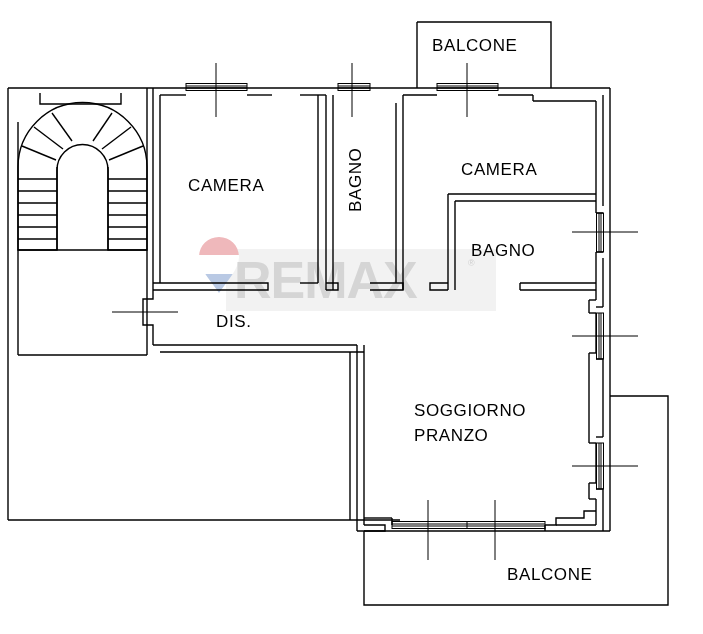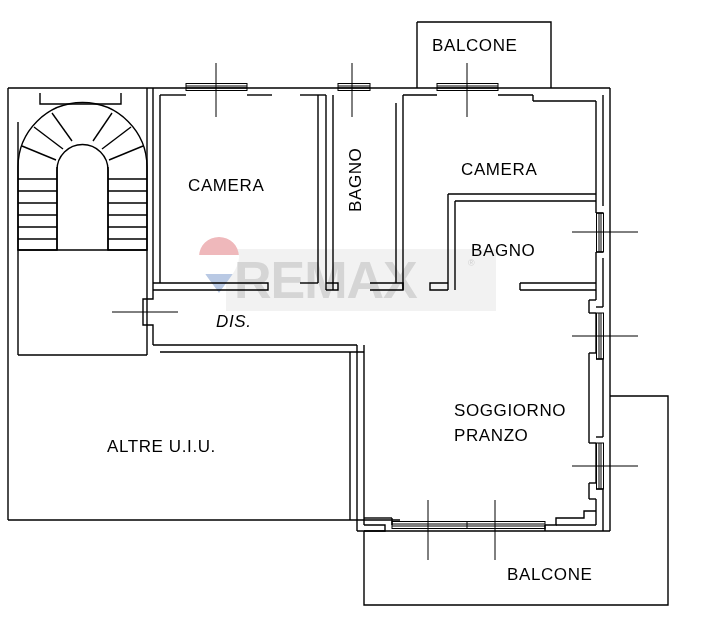--- a/index.html
+++ b/index.html
@@ -30,21 +30,20 @@
     font-family: "Liberation Sans", sans-serif;
     font-size: 17px;
     letter-spacing: 0.6px;
     color: #000000;
     white-space: nowrap;
     line-height: 20px;
     user-select: none;
   }
   .room-label.two-line {
     line-height: 25px;
-    margin-left: 40px;
   }
   .label-vertical {
     transform-origin: 0 0;
     transform: rotate(-90deg);
   }
   
   #watermark {
     position: absolute;
     left: 196px;
     top: 236px;
@@ -336,24 +335,23 @@
   <div class="room-label" style="left:432px; top:36px;">BALCONE</div>
 
   <div class="room-label" style="left:188px; top:176px;">CAMERA</div>
 
   <div class="room-label label-vertical" style="left:346px; top:212px;">BAGNO</div>
 
   <div class="room-label" style="left:461px; top:160px;">CAMERA</div>
 
   <div class="room-label" style="left:471px; top:241px;">BAGNO</div>
 
-  <div class="room-label" style="left:216px; top:312px;font-style:italic;">DIS.</div>
+  <div class="room-label" style="left:216px; top:312px;">DIS.</div>
 
   <div class="room-label two-line" style="left:414px; top:398px;">
     <div>SOGGIORNO</div>
     <div>PRANZO</div>
   </div>
 
-  <div class="room-label" style="left:107px; top:437px;">ALTRE U.I.U.</div>
 
   <div class="room-label" style="left:507px; top:565px;">BALCONE</div>
 
 </div>
 
 </body></html>

